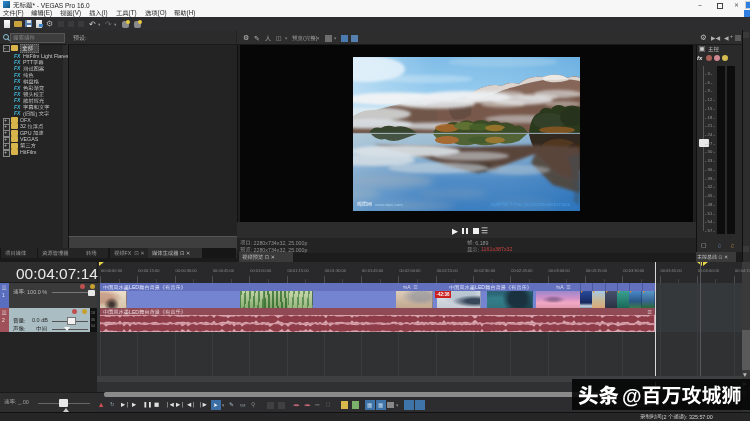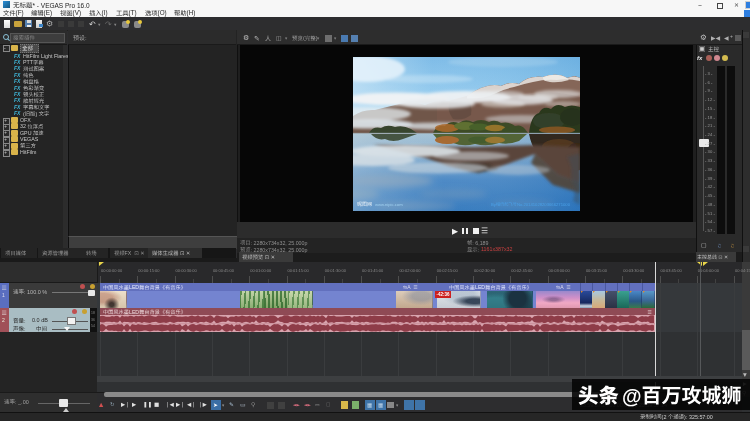--- a/index.html
+++ b/index.html
@@ -537,20 +537,21 @@
 <div class="abs" style="left:742px;top:30px;width:8px;height:232px;background:#2d2d2d;border-left:1px solid #101010;"></div>
 <div class="abs" style="left:743px;top:32px;width:6px;height:6px;background:#3a3a3a;"></div>
 <div class="abs" style="left:743px;top:246px;width:6px;height:6px;background:#3a3a3a;"></div>
 <div class="abs" style="left:0px;top:258px;width:237px;height:4px;background:#1a1a1a;"></div>
 <div class="abs" style="left:0px;top:262px;width:750px;height:159px;background:#2f3133;"></div>
 <div class="abs" style="left:97px;top:283px;width:645px;height:49px;background:#35383b;"></div>
 <div class="abs" style="left:0px;top:262px;width:97px;height:130px;background:#242424;"></div>
 <div class="abs" style="left:97px;top:262px;width:645px;height:21px;background:#29292b;"></div>
 <div class="abs" style="left:742px;top:262px;width:8px;height:135px;background:#3a3a3a;"></div>
 <div class="abs" style="left:0px;top:262px;width:97px;height:20px;background:#2d2d2d;border-right:1px solid #1a1a1a;border-bottom:1px solid #1a1a1a;"></div>
+<div class="txt" style="left:16px;top:266px;font-size:15.5px;color:#e8e8e8;">00:04:07:14</div>
 <div class="txt" style="left:101.0px;top:269px;font-size:4px;color:#8a8a8a;">00:00:00:00</div>
 <div class="abs" style="left:100.0px;top:276px;width:1px;height:7px;background:#4e4e4e;"></div>
 <div class="abs" style="left:118.65px;top:279px;width:1px;height:4px;background:#424242;"></div>
 <div class="txt" style="left:138.3px;top:269px;font-size:4px;color:#8a8a8a;">00:00:15:00</div>
 <div class="abs" style="left:137.3px;top:276px;width:1px;height:7px;background:#4e4e4e;"></div>
 <div class="abs" style="left:155.95000000000002px;top:279px;width:1px;height:4px;background:#424242;"></div>
 <div class="txt" style="left:175.6px;top:269px;font-size:4px;color:#8a8a8a;">00:00:30:00</div>
 <div class="abs" style="left:174.6px;top:276px;width:1px;height:7px;background:#4e4e4e;"></div>
 <div class="abs" style="left:193.25px;top:279px;width:1px;height:4px;background:#424242;"></div>
 <div class="txt" style="left:212.89999999999998px;top:269px;font-size:4px;color:#8a8a8a;">00:00:45:00</div>

